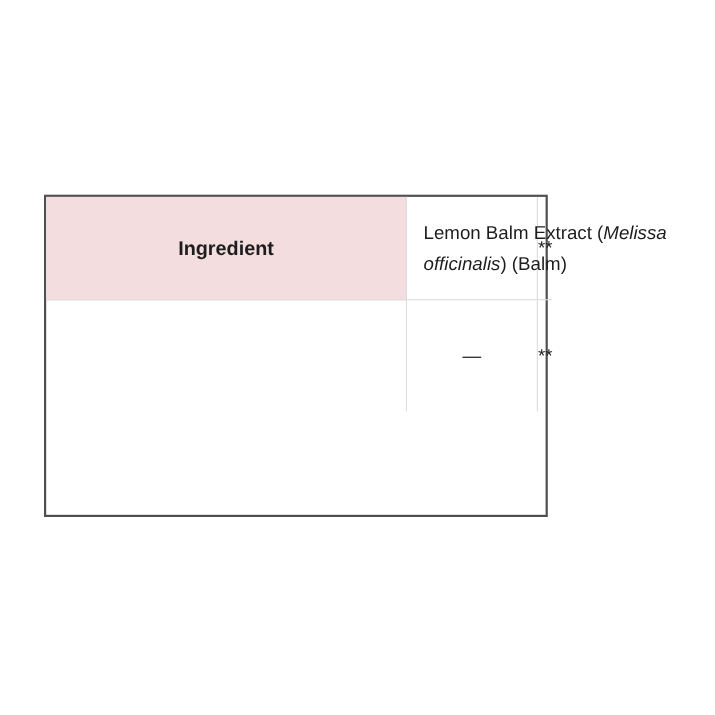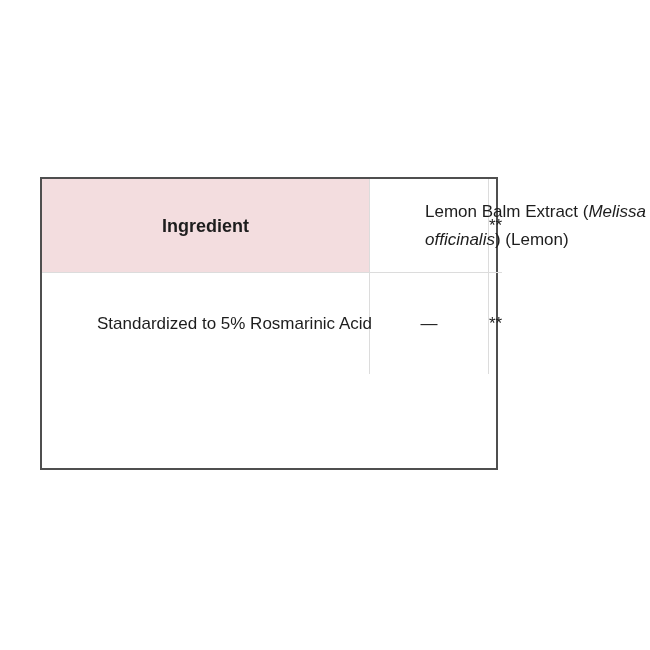--- a/index.html
+++ b/index.html
@@ -44,47 +44,46 @@
     background: var(--header-bg, #f3dddf);
     font-weight: bold;
     font-size: 18px;
     flex-direction: column;
   }
   .cell.left {
     justify-content: flex-start;
     text-align: left;
     padding: 0 12px 0 15px;
   }
-  .lines { display: block; margin-left: 40px; }
+  .lines { display: block; }
   .line { white-space: nowrap; }
   .line i { font-style: italic; }
 </style>
 </head>
 <body>
 
 <div class="canvas">
   <div class="facts-table">
 
     <div class="cell header br bb">
       <span>Ingredient</span>
     </div>
 
     <div class="cell left br bb">
       <div class="lines">
         <div class="line"><span>Lemon Balm Extract (</span><i>Melissa</i><span></span></div>
-        <div class="line"><span></span><i>officinalis</i><span>) (Lemon)</span></div>
+        <div class="line"><span></span><i>officinalis</i><span>) (Balm)</span></div>
       </div>
     </div>
     <div class="cell bb">
       <span>**</span>
     </div>
 
     <div class="cell left br">
       <div class="lines">
-        <div class="line"><span>Standardized to 5% Rosmarinic Acid</span><i></i><span></span></div>
       </div>
     </div>
     <div class="cell br">
       <span>—</span>
     </div>
     <div class="cell">
       <span>**</span>
     </div>
 
   </div>

